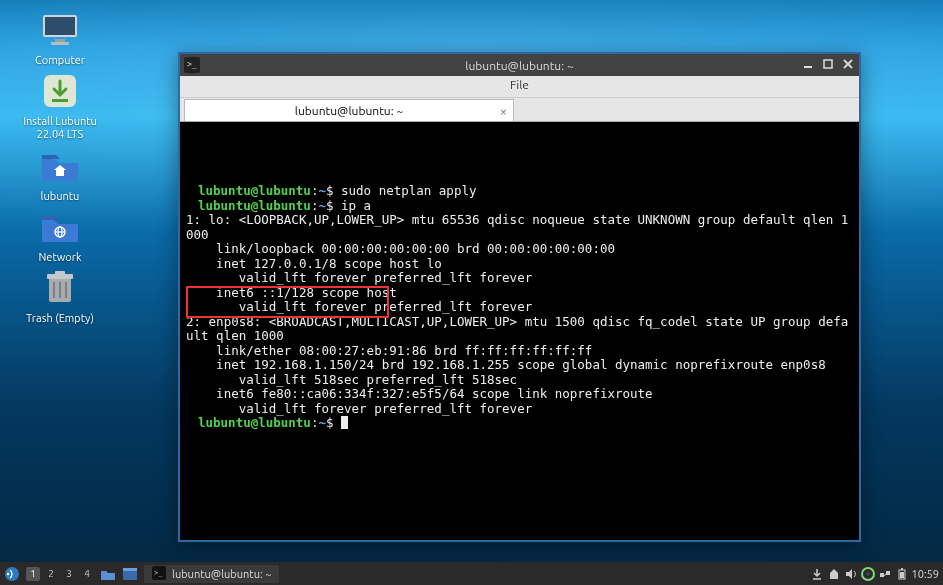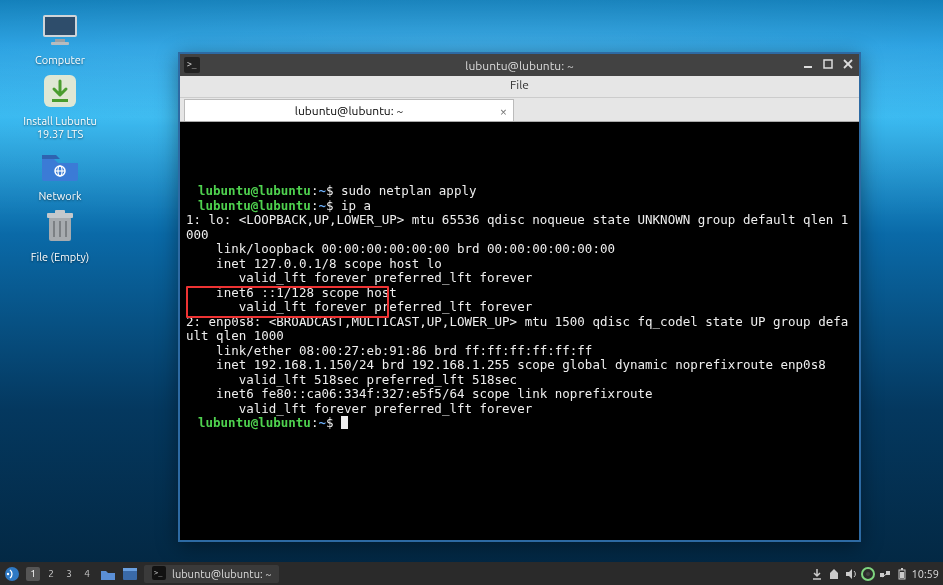--- a/index.html
+++ b/index.html
@@ -75,21 +75,31 @@
   </div>
   <div class="dicon">
     <div class="glyph">
       <svg width="36" height="36" viewBox="0 0 36 36">
           <rect x="2" y="2" width="32" height="32" rx="6" fill="#dfe7d4"></rect>
           <path d="M18 8 v12 M12 16 l6 6 6-6" stroke="#4a9c2f" stroke-width="3" fill="none" stroke-linecap="round" stroke-linejoin="round"></path>
           <rect x="10" y="26" width="16" height="3" fill="#4a9c2f"></rect>
         </svg>
     </div>
     <span class="label" style="white-space:pre-line">Install Lubuntu
-19.37 LTS</span>
+22.04 LTS</span>
+  </div>
+  <div class="dicon">
+    <div class="glyph">
+      <svg width="40" height="34" viewBox="0 0 40 34">
+          <path d="M2 10 h12 l4 4 h20 v16 a2 2 0 0 1-2 2 H4 a2 2 0 0 1-2-2z" fill="#3b7bd6"></path>
+          <path d="M2 6 h14 l4 4 H2z" fill="#2e63b0"></path>
+          <path d="M20 16 l6 5 h-2 v6 h-8 v-6 h-2 z" fill="#fff"></path>
+        </svg>
+    </div>
+    <span class="label">lubuntu</span>
   </div>
   <div class="dicon">
     <div class="glyph">
       <svg width="40" height="34" viewBox="0 0 40 34">
           <path d="M2 10 h12 l4 4 h20 v16 a2 2 0 0 1-2 2 H4 a2 2 0 0 1-2-2z" fill="#3b7bd6"></path>
           <path d="M2 6 h14 l4 4 H2z" fill="#2e63b0"></path>
           <circle cx="20" cy="22" r="5" fill="none" stroke="#fff" stroke-width="1.5"></circle>
           <ellipse cx="20" cy="22" rx="2" ry="5" fill="none" stroke="#fff" stroke-width="1.2"></ellipse>
           <line x1="15" y1="22" x2="25" y2="22" stroke="#fff" stroke-width="1.2"></line>
         </svg>
@@ -100,21 +110,21 @@
     <div class="glyph">
       <svg width="30" height="36" viewBox="0 0 30 36">
           <rect x="4" y="8" width="22" height="24" rx="2" fill="#a7abaf"></rect>
           <rect x="2" y="4" width="26" height="5" rx="1" fill="#c4c8cc"></rect>
           <rect x="10" y="1" width="10" height="4" rx="1" fill="#c4c8cc"></rect>
           <line x1="9" y1="12" x2="9" y2="28" stroke="#7c8084" stroke-width="2"></line>
           <line x1="15" y1="12" x2="15" y2="28" stroke="#7c8084" stroke-width="2"></line>
           <line x1="21" y1="12" x2="21" y2="28" stroke="#7c8084" stroke-width="2"></line>
         </svg>
     </div>
-    <span class="label">File (Empty)</span>
+    <span class="label">Trash (Empty)</span>
   </div>
 </div>
 
 <div class="window">
   <div class="titlebar">
     <span class="ticon">
       <svg width="16" height="16" viewBox="0 0 16 16">
           <rect width="16" height="16" rx="2" fill="#222"></rect>
           <text x="3" y="10" font-size="8" fill="#ccc" font-family="monospace">&gt;_</text>
         </svg>

